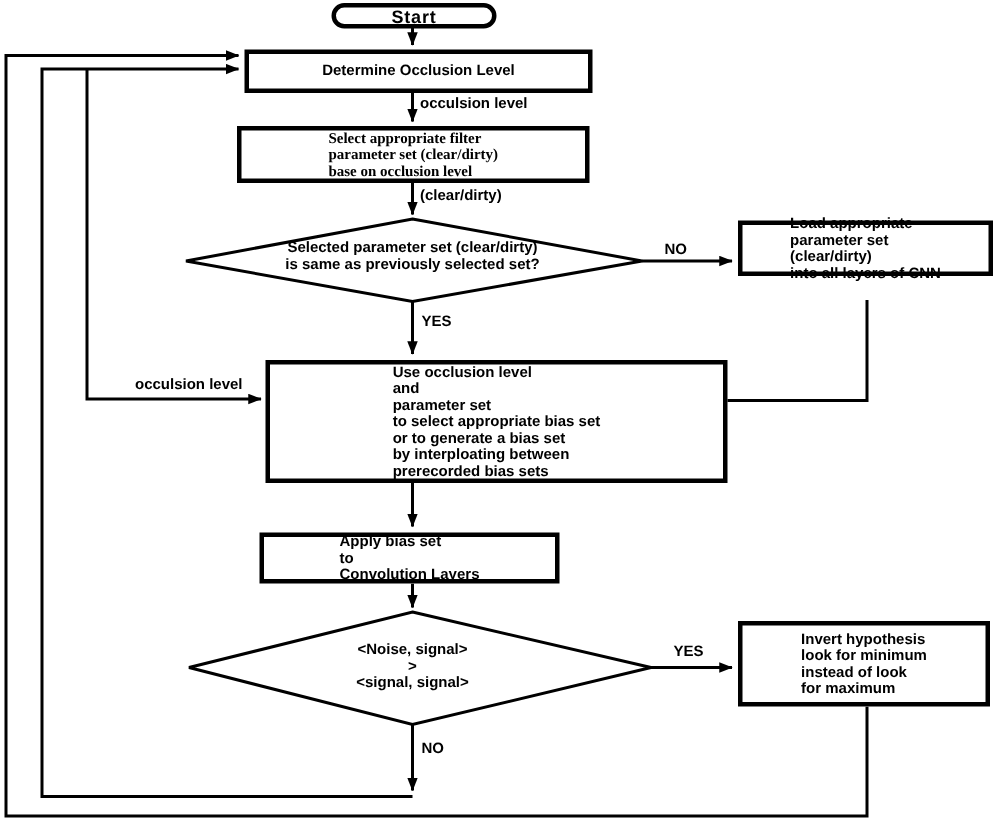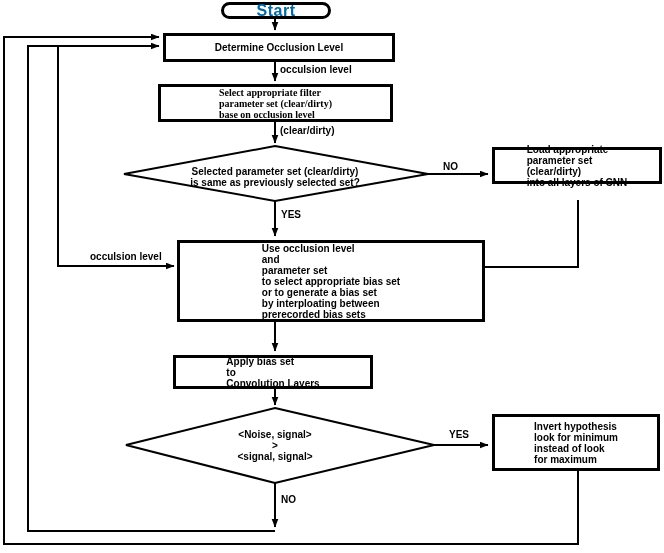--- a/index.html
+++ b/index.html
@@ -9,28 +9,28 @@
   }
   svg.wires{position:absolute;left:0;top:0;width:664px;height:553px;}
   .node{
     position:absolute;box-sizing:border-box;border:3px solid #000;background:#fff;
     display:flex;align-items:center;justify-content:center;text-align:left;
   }
   .node span, .dtext span, .elabel{
     font-weight:700;color:#000;font-size:10px;line-height:11px;white-space:pre-line;
   }
   .dtext{
-    position:absolute;display:flex;align-items:flex-end;justify-content:center;text-align:center;
+    position:absolute;display:flex;align-items:flex-start;justify-content:center;text-align:center;
   }
   .elabel{position:absolute;white-space:nowrap;}
   .terminator{
     position:absolute;box-sizing:border-box;border:3px solid #000;border-radius:10px;background:#fff;
     display:flex;align-items:center;justify-content:center;
   }
-  .terminator span{font-weight:700;font-size:16px;color:#0369a1;letter-spacing:.5px;}
+  .terminator span{font-weight:700;font-size:12px;color:#000000;letter-spacing:.5px;}
 </style>
 </head>
 <body>
 
 <div class="stage">
 
   <svg class="wires" viewBox="0 0 664 553">
     <defs>
       <marker id="ah" markerWidth="10" markerHeight="8" refX="8.5" refY="3.5" orient="auto" markerUnits="userSpaceOnUse">
         <path d="M0,0 L9,3.5 L0,7 Z" fill="#000"></path>

